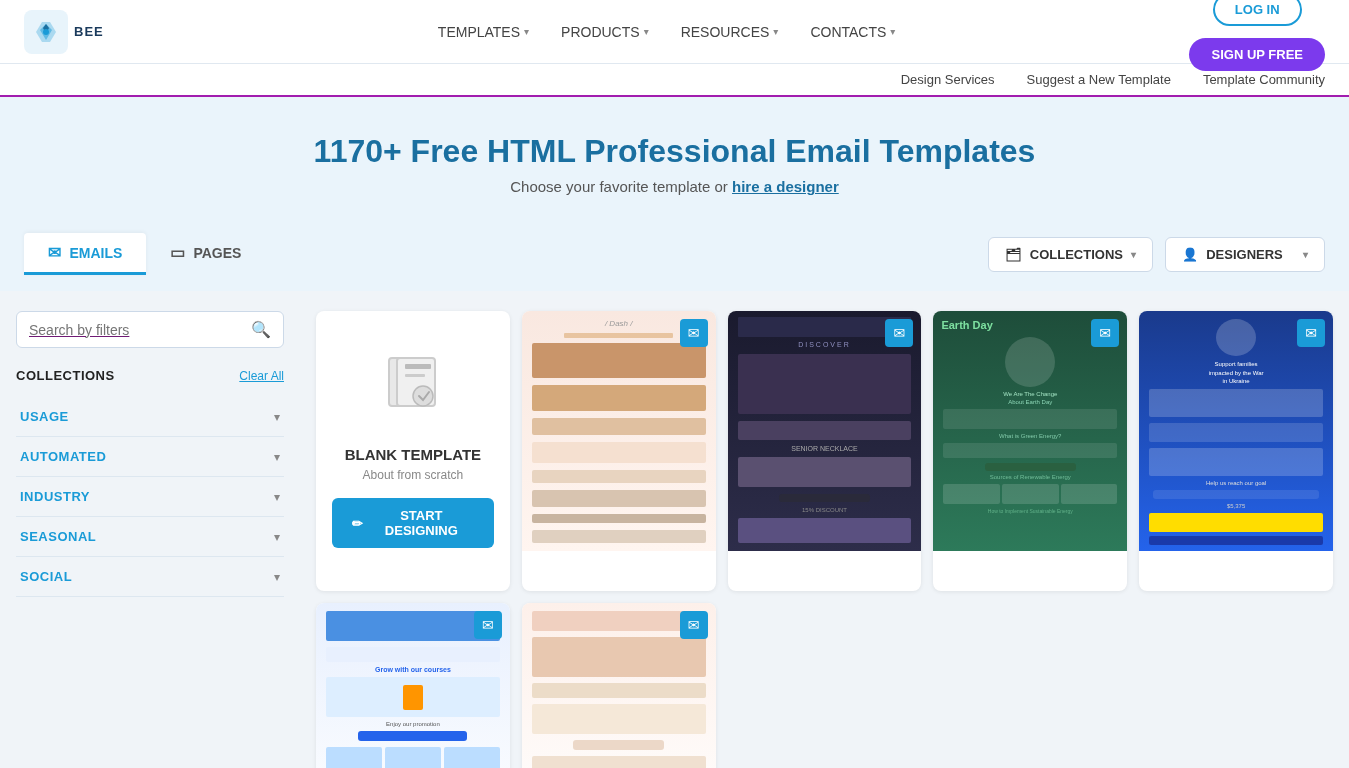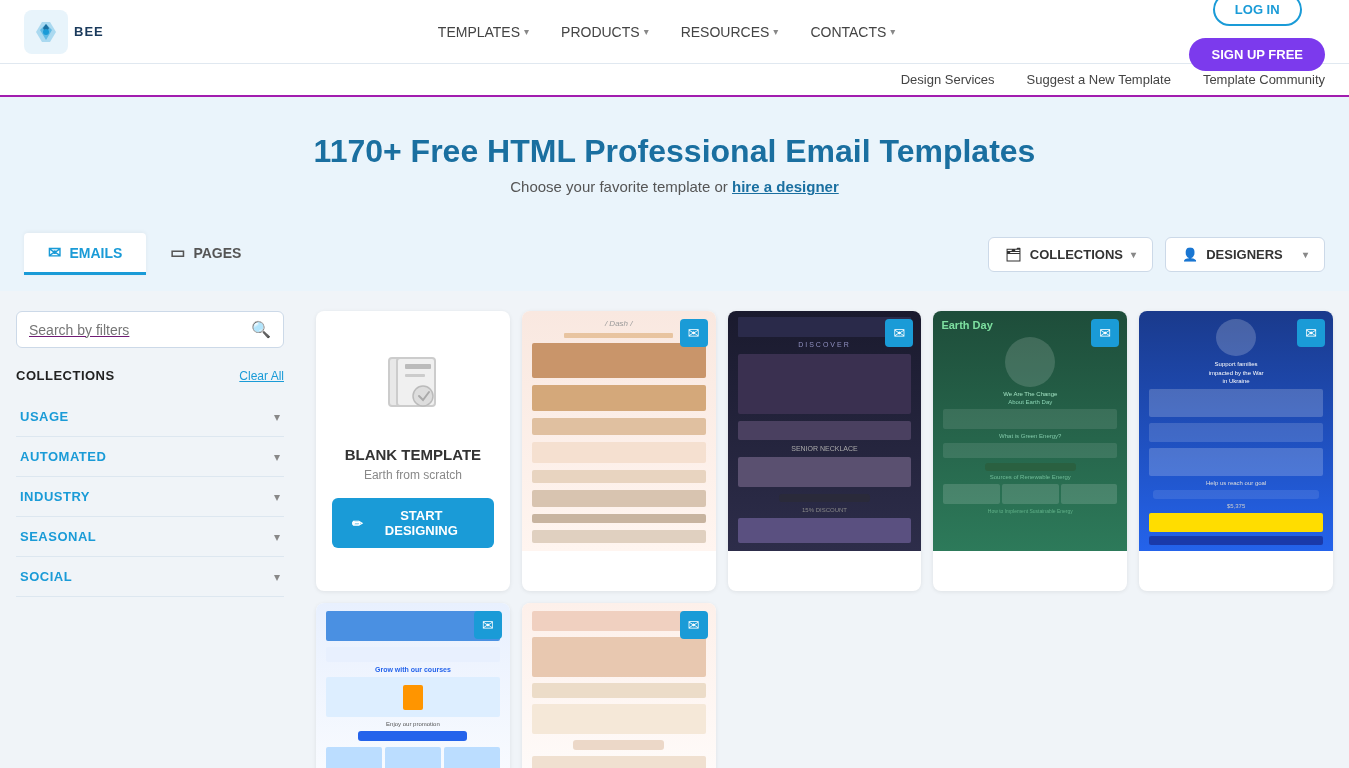--- a/index.html
+++ b/index.html
@@ -453,21 +453,21 @@
         <svg width="64" height="64" viewBox="0 0 64 64" fill="none">
           <rect x="8" y="4" width="38" height="48" rx="3" fill="#e8e8e8" stroke="#ccc" stroke-width="2"></rect>
           <rect x="16" y="4" width="38" height="48" rx="3" fill="#f0f0f0" stroke="#ccc" stroke-width="2"></rect>
           <rect x="24" y="10" width="26" height="5" rx="1" fill="#bbb"></rect>
           <rect x="24" y="20" width="20" height="3" rx="1" fill="#ccc"></rect>
           <circle cx="42" cy="42" r="10" fill="#ddd" stroke="#bbb" stroke-width="1.5"></circle>
           <path d="M38 42 L42 46 L48 38" stroke="#aaa" stroke-width="2" stroke-linecap="round"></path>
         </svg>
       </div>
       <div class="blank-title">BLANK TEMPLATE</div>
-      <div class="blank-subtitle">Earth from scratch</div>
+      <div class="blank-subtitle">About from scratch</div>
       <button class="btn-start">
         <span>✏</span>
         <span>START DESIGNING</span>
       </button>
     </div>
 
     <div class="template-card">
       <div class="template-thumb theme-beauty">
         <div class="mail-badge">✉</div>
         <div style="padding: 6px; height: 100%; display: flex; flex-direction: column; gap: 3px;">

